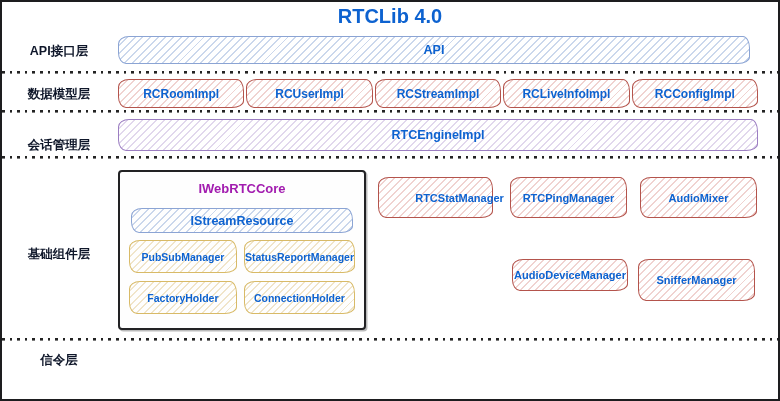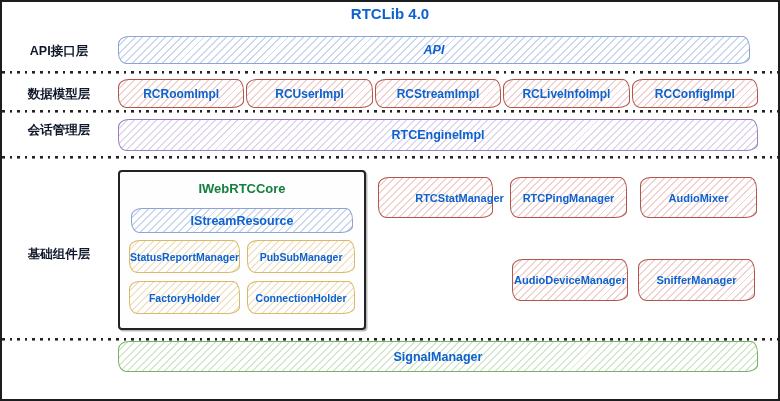--- a/index.html
+++ b/index.html
@@ -6,21 +6,21 @@
   body{font-family:"Liberation Sans","DejaVu Sans",sans-serif;}
   .canvas{
     position:relative;
     width:780px;height:401px;
     background:#ffffff;
     box-shadow: inset 0 0 0 2px #1d1d1f;
     overflow:hidden;
   }
   .title{
     position:absolute;top:5px;left:0;width:100%;
-    text-align:center;font-size:15px;font-weight:bold;color:#0d62d0;
+    text-align:center;font-size:20px;font-weight:bold;color:#0d62d0;
   }
   .layer-label{
     position:absolute;left:0;width:118px;
     text-align:center;font-size:12.5px;font-weight:bold;color:#0f172a;
     white-space:nowrap;
   }
   .dotted{
     position:absolute;left:2px;right:2px;height:3px;
     background:repeating-linear-gradient(90deg,#232323 0 2.6px,transparent 2.6px 7.6px);
     background-position:0 0;background-size:100% 2.6px;background-repeat:no-repeat;
@@ -61,45 +61,46 @@
   .model-row .box{position:relative;flex:1;height:100%;}
   .core-box{
     position:absolute;left:118px;top:170px;width:248px;height:160px;
     background:#fefefe;
     border:2.2px solid #222224;border-radius:4px;
     box-shadow:1.5px 1.5px 0 rgba(60,60,60,0.35);
     box-sizing:border-box;
   }
   .core-title{
     position:absolute;top:9px;left:0;width:100%;
-    text-align:center;font-size:13px;font-weight:bold;color:#15803d;
+    text-align:center;font-size:13px;font-weight:bold;color:#a21caf;
   }
   .stream-box{
     position:absolute;left:11px;right:11px;top:36px;height:25px;font-size:12.5px;
   }
   .core-grid{
     position:absolute;left:9px;right:9px;top:68px;bottom:14px;
     display:grid;grid-template-columns:1fr 1fr;gap:8px 7px;
   }
   .core-grid .box{position:relative;font-size:10.5px;}
   .mgr{font-size:11px;}
 </style>
 </head>
 <body>
 
 <div class="canvas">
 
   <div class="title">RTCLib 4.0</div>
 
   <div class="layer-label" style="top:43px;">API接口层</div>
   <div class="layer-label" style="top:86px;">数据模型层</div>
-  <div class="layer-label" style="top:122px;text-align:center;">会话管理层</div>
+  <div class="layer-label" style="top:137px;text-align:center;">会话管理层</div>
   <div class="layer-label" style="top:246px;">基础组件层</div>
+  <div class="layer-label" style="top:352px;">信令层</div>
 
-  <div class="box sketch hatch-blue" style="left:118px;top:36px;width:632px;height:28px;font-size:12.5px;font-style:italic;">API</div>
+  <div class="box sketch hatch-blue" style="left:118px;top:36px;width:632px;height:28px;font-size:12.5px;">API</div>
 
   <div class="dotted" style="top:71px;"></div>
 
   <div class="model-row">
     <div class="box sketch hatch-red">RCRoomImpl</div>
     <div class="box sketch hatch-red">RCUserImpl</div>
     <div class="box sketch hatch-red">RCStreamImpl</div>
     <div class="box sketch hatch-red">RCLiveInfoImpl</div>
     <div class="box sketch hatch-red">RCConfigImpl</div>
   </div>
@@ -107,31 +108,30 @@
   <div class="dotted" style="top:110px;"></div>
 
   <div class="box sketch hatch-purple" style="left:118px;top:119px;width:640px;height:32px;font-size:12.5px;">RTCEngineImpl</div>
 
   <div class="dotted" style="top:156px;"></div>
 
   <div class="core-box">
     <div class="core-title">IWebRTCCore</div>
     <div class="box sketch hatch-blue stream-box">IStreamResource</div>
     <div class="core-grid">
+      <div class="box sketch hatch-yellow">PubSubManager</div>
       <div class="box sketch hatch-yellow">StatusReportManager</div>
-      <div class="box sketch hatch-yellow">PubSubManager</div>
       <div class="box sketch hatch-yellow">FactoryHolder</div>
       <div class="box sketch hatch-yellow">ConnectionHolder</div>
     </div>
   </div>
 
   <div class="box sketch hatch-red mgr" style="left:378px;top:177px;width:115px;height:41px;padding-left:48px;">RTCStatManager</div>
   <div class="box sketch hatch-red mgr" style="left:510px;top:177px;width:117px;height:41px;text-align:right;">RTCPingManager</div>
   <div class="box sketch hatch-red mgr" style="left:640px;top:177px;width:117px;height:41px;">AudioMixer</div>
 
-  <div class="box sketch hatch-red mgr" style="left:512px;top:259px;width:116px;height:42px;">AudioDeviceManager</div>
+  <div class="box sketch hatch-red mgr" style="left:512px;top:259px;width:116px;height:32px;">AudioDeviceManager</div>
   <div class="box sketch hatch-red mgr" style="left:638px;top:259px;width:117px;height:42px;">SnifferManager</div>
 
   <div class="dotted" style="top:338px;"></div>
 
-  <div class="box sketch hatch-green" style="left:118px;top:341px;width:640px;height:31px;font-size:12.5px;">SignalManager</div>
 
 </div>
 
 </body></html>

